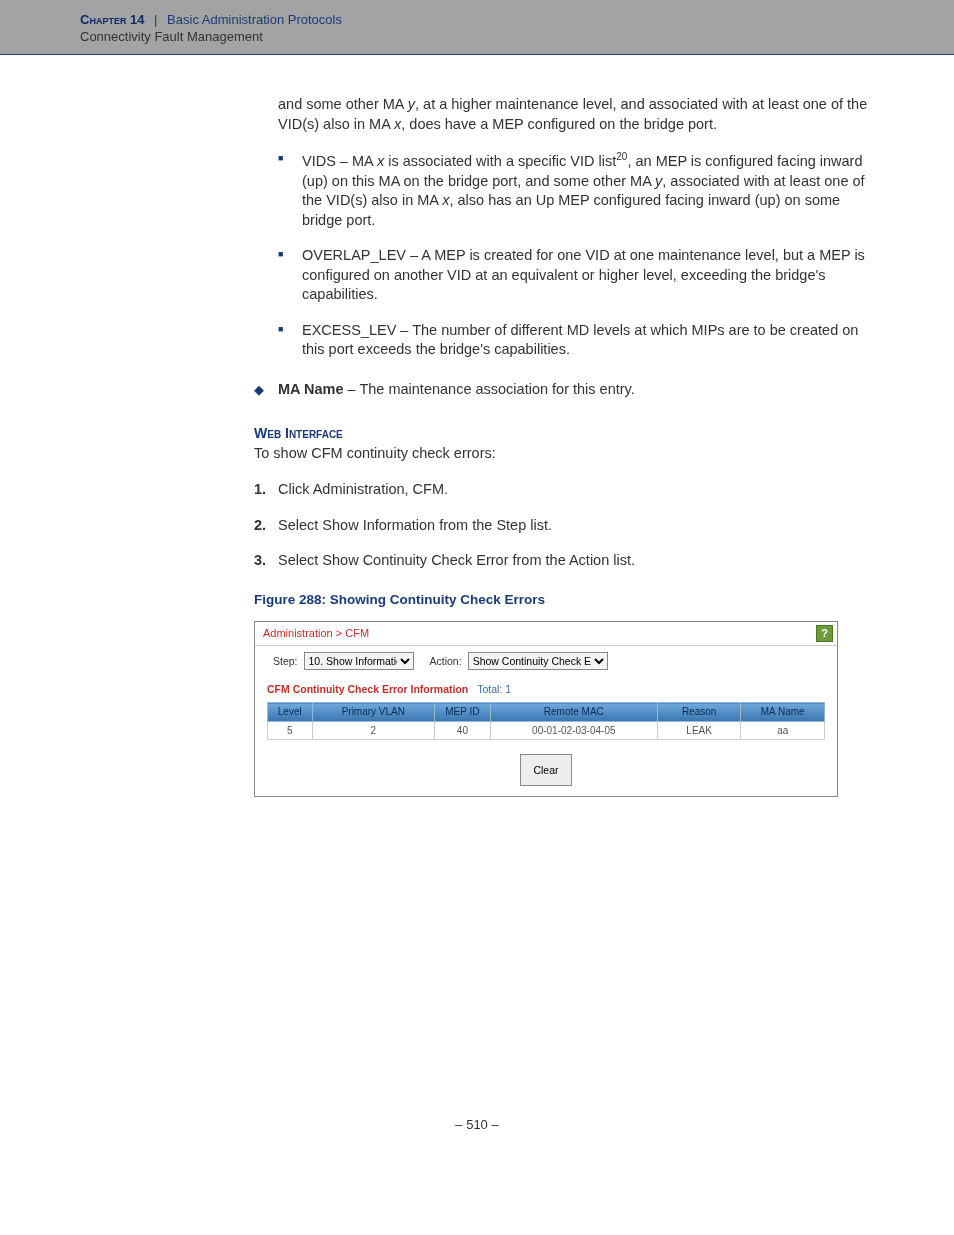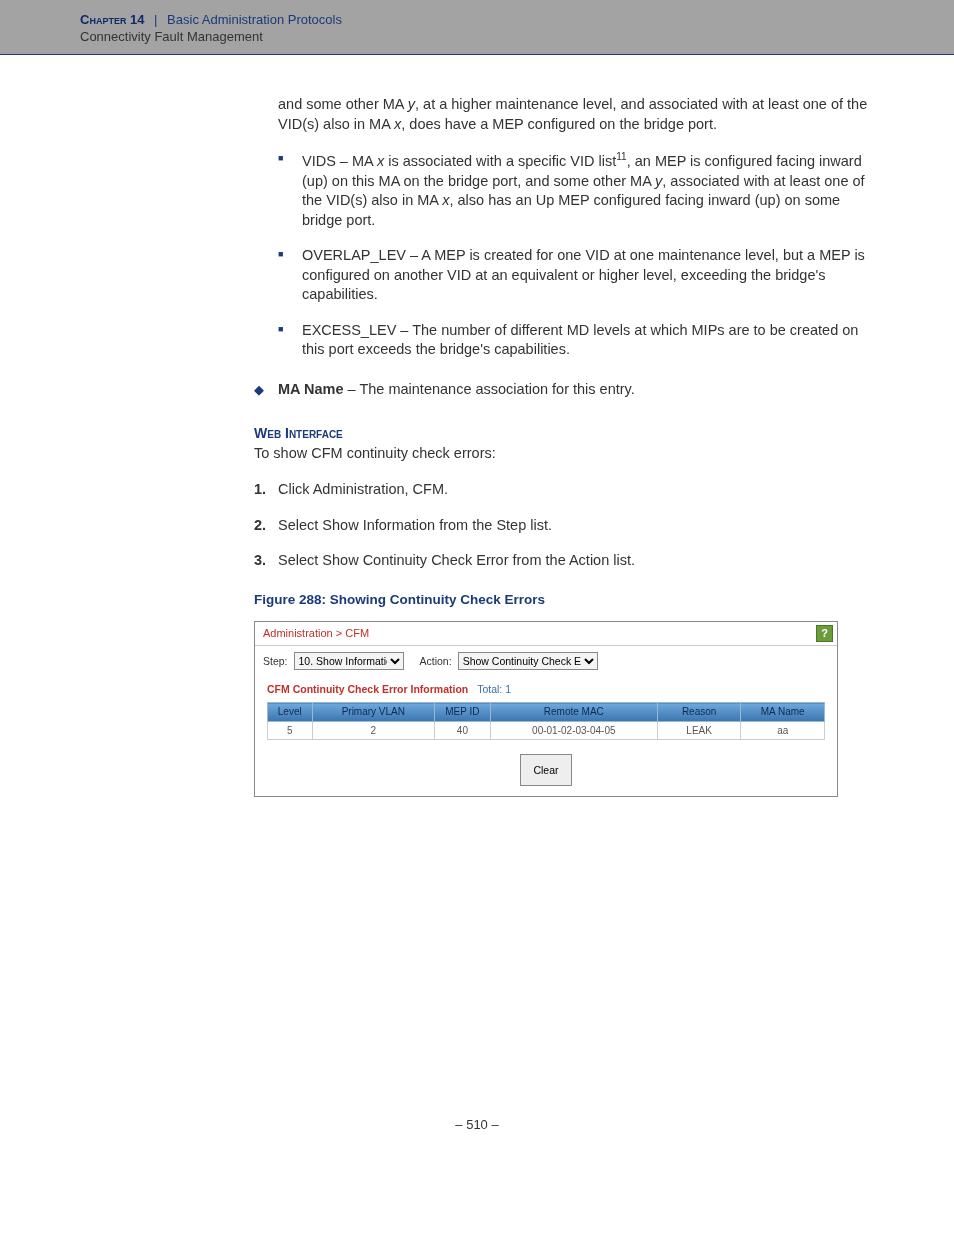--- a/index.html
+++ b/index.html
@@ -122,20 +122,21 @@
     font-weight: bold;
     line-height: 15px;
     border: 1px solid #4d7528;
     font-size: 11px;
   }
   .ui-controls {
     padding: 6px 8px;
     display: flex;
     align-items: center;
     gap: 6px;
+    margin-left: 10px;
   }
   .ui-label { color: #333; font-size: 10.5px; }
   .ui-select {
     font-size: 10.5px;
     height: 18px;
     border: 1px solid #888;
     background: #f4f4f4;
   }
   .ui-select.step { width: 110px; }
   .ui-select.action { width: 140px; }
@@ -194,21 +195,21 @@
     <span class="chapter-title">Basic Administration Protocols</span>
   </div>
   <div class="sub-title">Connectivity Fault Management</div>
 </div>
 
 <div class="content">
 
   <p class="para">and some other MA <span class="italic">y</span>, at a higher maintenance level, and associated with at least one of the VID(s) also in MA <span class="italic">x</span>, does have a MEP configured on the bridge port.</p>
 
   <ul class="bullet-list">
-    <li>VIDS – MA <span class="italic">x</span> is associated with a specific VID list<span class="sup">11</span>, an MEP is configured facing inward (up) on this MA on the bridge port, and some other MA <span class="italic">y</span>, associated with at least one of the VID(s) also in MA <span class="italic">x</span>, also has an Up MEP configured facing inward (up) on some bridge port.</li>
+    <li>VIDS – MA <span class="italic">x</span> is associated with a specific VID list<span class="sup">20</span>, an MEP is configured facing inward (up) on this MA on the bridge port, and some other MA <span class="italic">y</span>, associated with at least one of the VID(s) also in MA <span class="italic">x</span>, also has an Up MEP configured facing inward (up) on some bridge port.</li>
     <li>OVERLAP_LEV – A MEP is created for one VID at one maintenance level, but a MEP is configured on another VID at an equivalent or higher level, exceeding the bridge's capabilities.</li>
     <li>EXCESS_LEV – The number of different MD levels at which MIPs are to be created on this port exceeds the bridge's capabilities.</li>
   </ul>
 
   <div class="diamond-item">
     <strong>MA Name</strong><span> – The maintenance association for this entry.</span>
   </div>
 
   <div class="section-head">Web Interface</div>
   <p class="para intro-line">To show CFM continuity check errors:</p>

